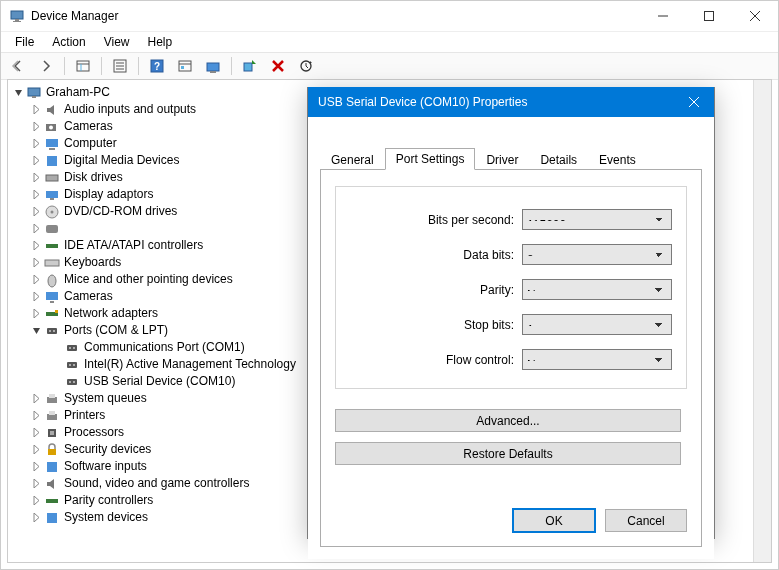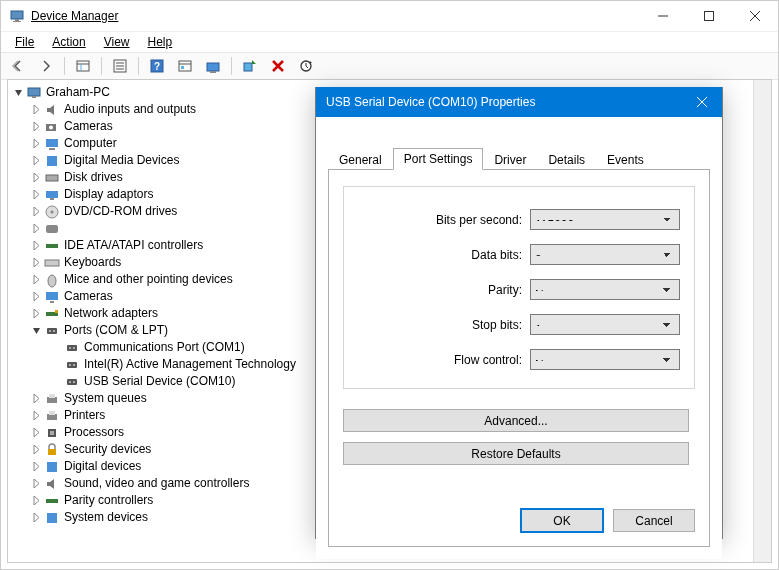--- a/index.html
+++ b/index.html
@@ -1,16 +1,16 @@
 <!DOCTYPE html>
 <html><head>
 <meta charset="utf-8">
 <style>
   html,body{margin:0;padding:0;font-family:"Segoe UI",Tahoma,sans-serif;font-size:12px;color:#000;background:#fff;}
-  .window{position:relative;width:779px;height:570px;border:1px solid #ccc;box-sizing:border-box;background:#fff;text-decoration:underline;}
+  .window{position:relative;width:779px;height:570px;border:1px solid #ccc;box-sizing:border-box;background:#fff;}
   
   .titlebar{height:30px;display:flex;align-items:center;padding:0 0 0 8px;border-bottom:1px solid #eee;}
   .titlebar .app-icon{width:16px;height:16px;margin-right:6px;display:flex;align-items:center;justify-content:center;}
   .titlebar .title{flex:1;font-size:12px;color:#000;}
   .win-buttons{display:flex;height:100%;}
   .win-btn{width:46px;height:100%;display:flex;align-items:center;justify-content:center;color:#333;}
   .win-btn svg{width:10px;height:10px;stroke:#333;stroke-width:1;fill:none;}
   
   .menubar{height:20px;display:flex;align-items:center;padding:0 6px;gap:2px;border-bottom:0;}
   .menubar .menu-item{padding:2px 8px;}
@@ -22,21 +22,21 @@
   
   .tree-wrap{position:absolute;top:78px;left:6px;right:6px;bottom:6px;border:1px solid #ccc;overflow:hidden;}
   .tree{padding:4px 2px;font-size:12px;line-height:17px;overflow-y:auto;height:100%;}
   .row{display:flex;align-items:center;height:17px;white-space:nowrap;}
   .exp{width:12px;height:12px;display:flex;align-items:center;justify-content:center;margin-right:2px;color:#666;flex-shrink:0;}
   .exp svg{width:9px;height:9px;fill:#666;}
   .dev-icon{width:16px;height:16px;margin-right:4px;flex-shrink:0;display:flex;align-items:center;justify-content:center;}
   .indent0{padding-left:2px;} .indent1{padding-left:20px;} .indent2{padding-left:40px;}
   .scrollbar{position:absolute;top:0;right:0;bottom:0;width:17px;background:#f0f0f0;border-left:1px solid #ddd;}
   
-  .dialog{position:absolute;left:314px;top:86px;width:406px;height:451px;background:#fff;box-shadow:0 5px 25px rgba(0,0,0,0.25);border:1px solid #7a7a7a;border-top:none;}
+  .dialog{position:absolute;left:306px;top:86px;width:406px;height:451px;background:#fff;box-shadow:0 5px 25px rgba(0,0,0,0.25);border:1px solid #7a7a7a;border-top:none;}
   .dlg-title{height:30px;background:#0078d7;color:#fff;display:flex;align-items:center;padding:0 0 0 10px;font-size:12px;}
   .dlg-title .t{flex:1;}
   .dlg-close{width:40px;height:100%;display:flex;align-items:center;justify-content:center;}
   .dlg-close svg{width:10px;height:10px;stroke:#fff;stroke-width:1;fill:none;}
   .dlg-body{background:#fff;padding:10px 12px 12px 12px;box-sizing:border-box;height:calc(100% - 30px);display:flex;flex-direction:column;margin-top:21px;}
   .tabs{display:flex;align-items:flex-end;height:21px;position:relative;z-index:2;}
   .tab{padding:3px 10px;font-size:12px;border:1px solid transparent;border-bottom:none;margin-right:0;position:relative;bottom:-1px;background:transparent;}
   .tab.active{background:#fff;border:1px solid #acacac;border-bottom:1px solid #fff;}
   .tab-panel{border:1px solid #acacac;flex:1;background:#fff;position:relative;z-index:1;padding:16px 14px 14px 14px;display:flex;flex-direction:column;box-sizing:border-box;}
   .groupbox{border:1px solid #d5d5d5;padding:22px 14px 18px 14px;}
@@ -459,21 +459,21 @@
           <span class="exp">
             <svg viewBox="0 0 9 9">
               <path d="M2 0 L7 4.5 L2 9 Z" fill="none" stroke="#888"></path>
             </svg>
           </span>
           <span class="dev-icon">
             <svg viewBox="0 0 16 16">
               <rect x="3" y="3" width="10" height="10" fill="#4a90d9"></rect>
             </svg>
           </span>
-          <span>Digital devices</span>
+          <span>Software inputs</span>
         </div>
         <div class="row indent1">
           <span class="exp">
             <svg viewBox="0 0 9 9">
               <path d="M2 0 L7 4.5 L2 9 Z" fill="none" stroke="#888"></path>
             </svg>
           </span>
           <span class="dev-icon">
             <svg viewBox="0 0 16 16">
               <path d="M3 6h3l4-3v10l-4-3H3z" fill="#777"></path>

